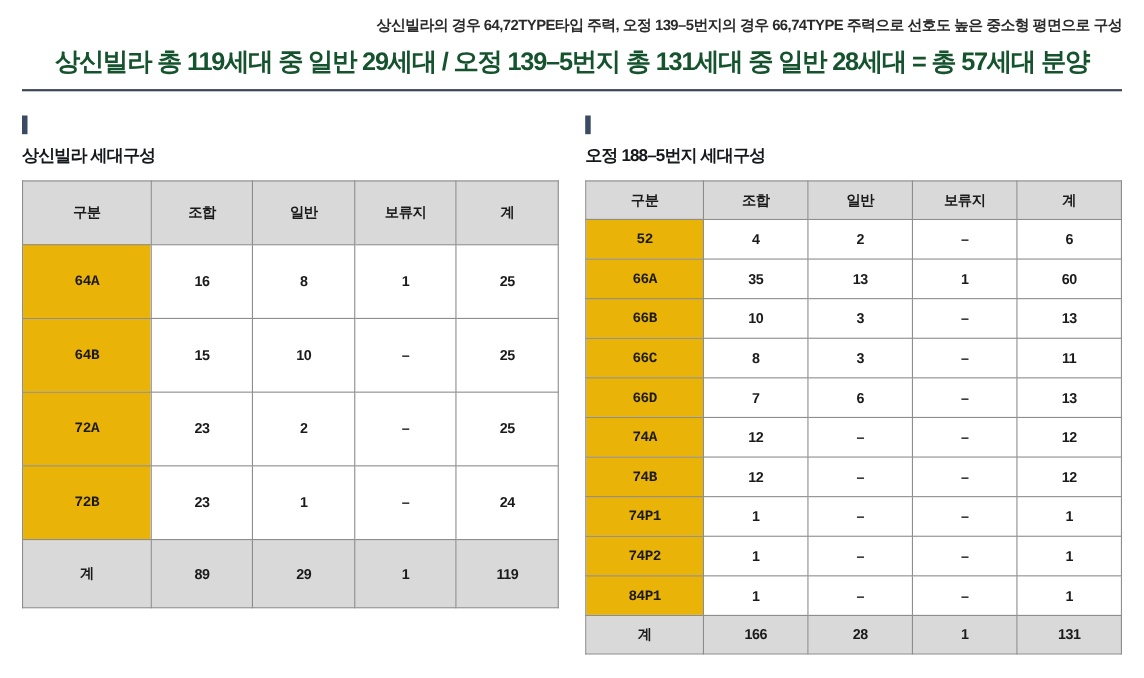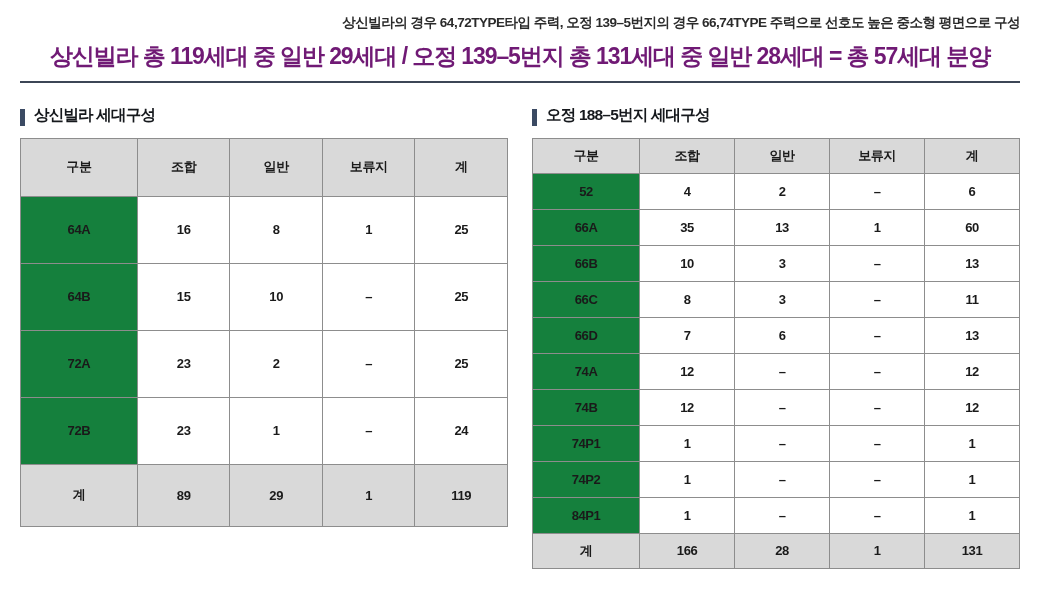--- a/index.html
+++ b/index.html
@@ -27,40 +27,41 @@
     font-weight: 600;
     color: #2b2b2b;
     letter-spacing: -0.5px;
     line-height: 1.4;
     text-align: right;
   }
   .header-main {
     margin-top: 9px;
     font-size: 23px;
     font-weight: 700;
-    color: #701a75;
+    color: #14532d;
     letter-spacing: -1.1px;
     line-height: 1.25;
     padding-bottom: 10px;
     border-bottom: 2px solid #3c4656;
   }
 
   
   .body {
     display: flex;
     gap: 24px;
     padding: 22px 20px 0 20px;
   }
   .col { flex: 1 1 0; min-width: 0; }
 
   .section-title {
     display: flex;
-    align-items: flex-end;
+    align-items: flex-start;
     gap: 9px;
     margin-bottom: 12px;
+    flex-direction: column;
   }
   .bar {
     width: 5px; height: 17px;
     background: #3b4a63;
     display: inline-block;
     flex: 0 0 auto;
   }
   .section-title-text {
     font-size: 15.5px;
     font-weight: 700;
@@ -80,21 +81,22 @@
     font-weight: 700;
     color: #1a1a1a;
     letter-spacing: -0.4px;
     padding: 0;
   }
   thead th {
     background: #d9d9d9;
     font-weight: 700;
   }
   tbody td.label-cell {
-    background: #15803d;
+    background: #eab308;
+    font-family: Liberation Mono, monospace;
   }
   tbody td { background: #ffffff; }
   tbody tr.total-row td { background: #d9d9d9; }
 
   
   .tbl-left thead th { height: 58px; font-size: 13px; }
   .tbl-left tbody td { height: 67px; font-size: 13px; }
   .tbl-left tbody tr.total-row td { height: 62px; }
 
   

